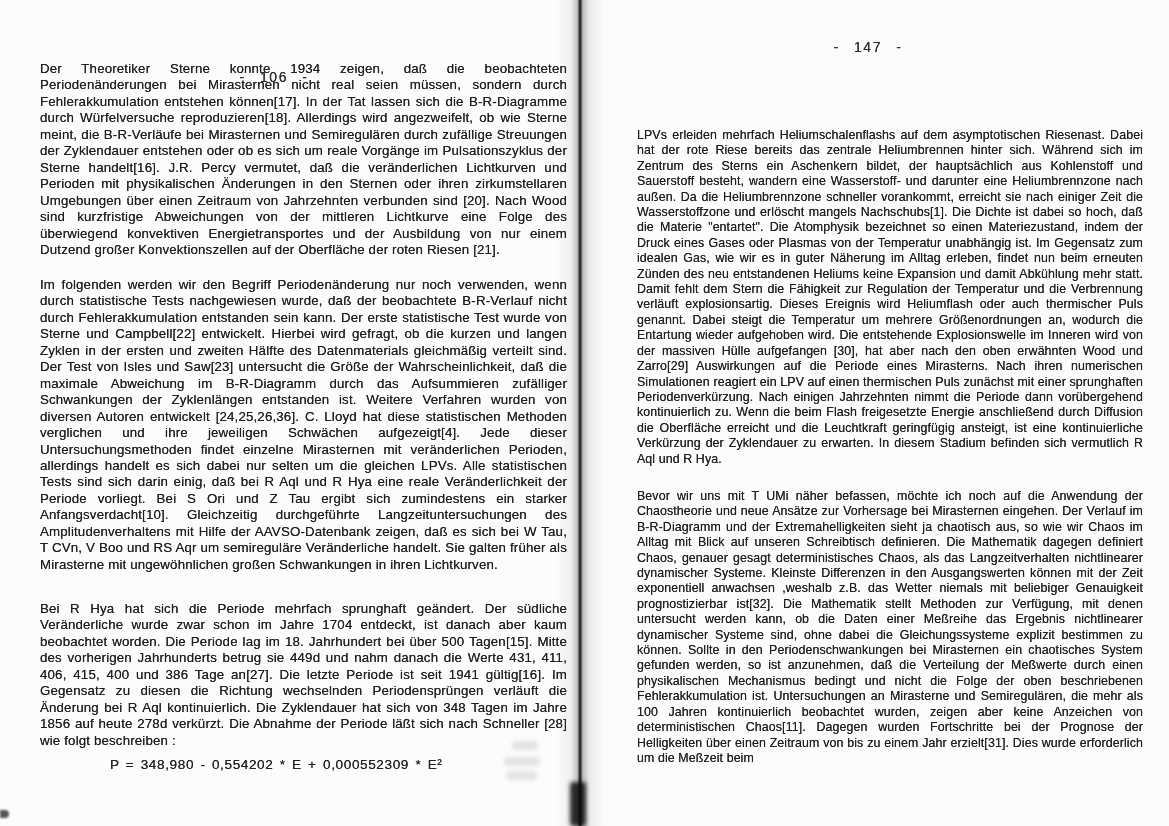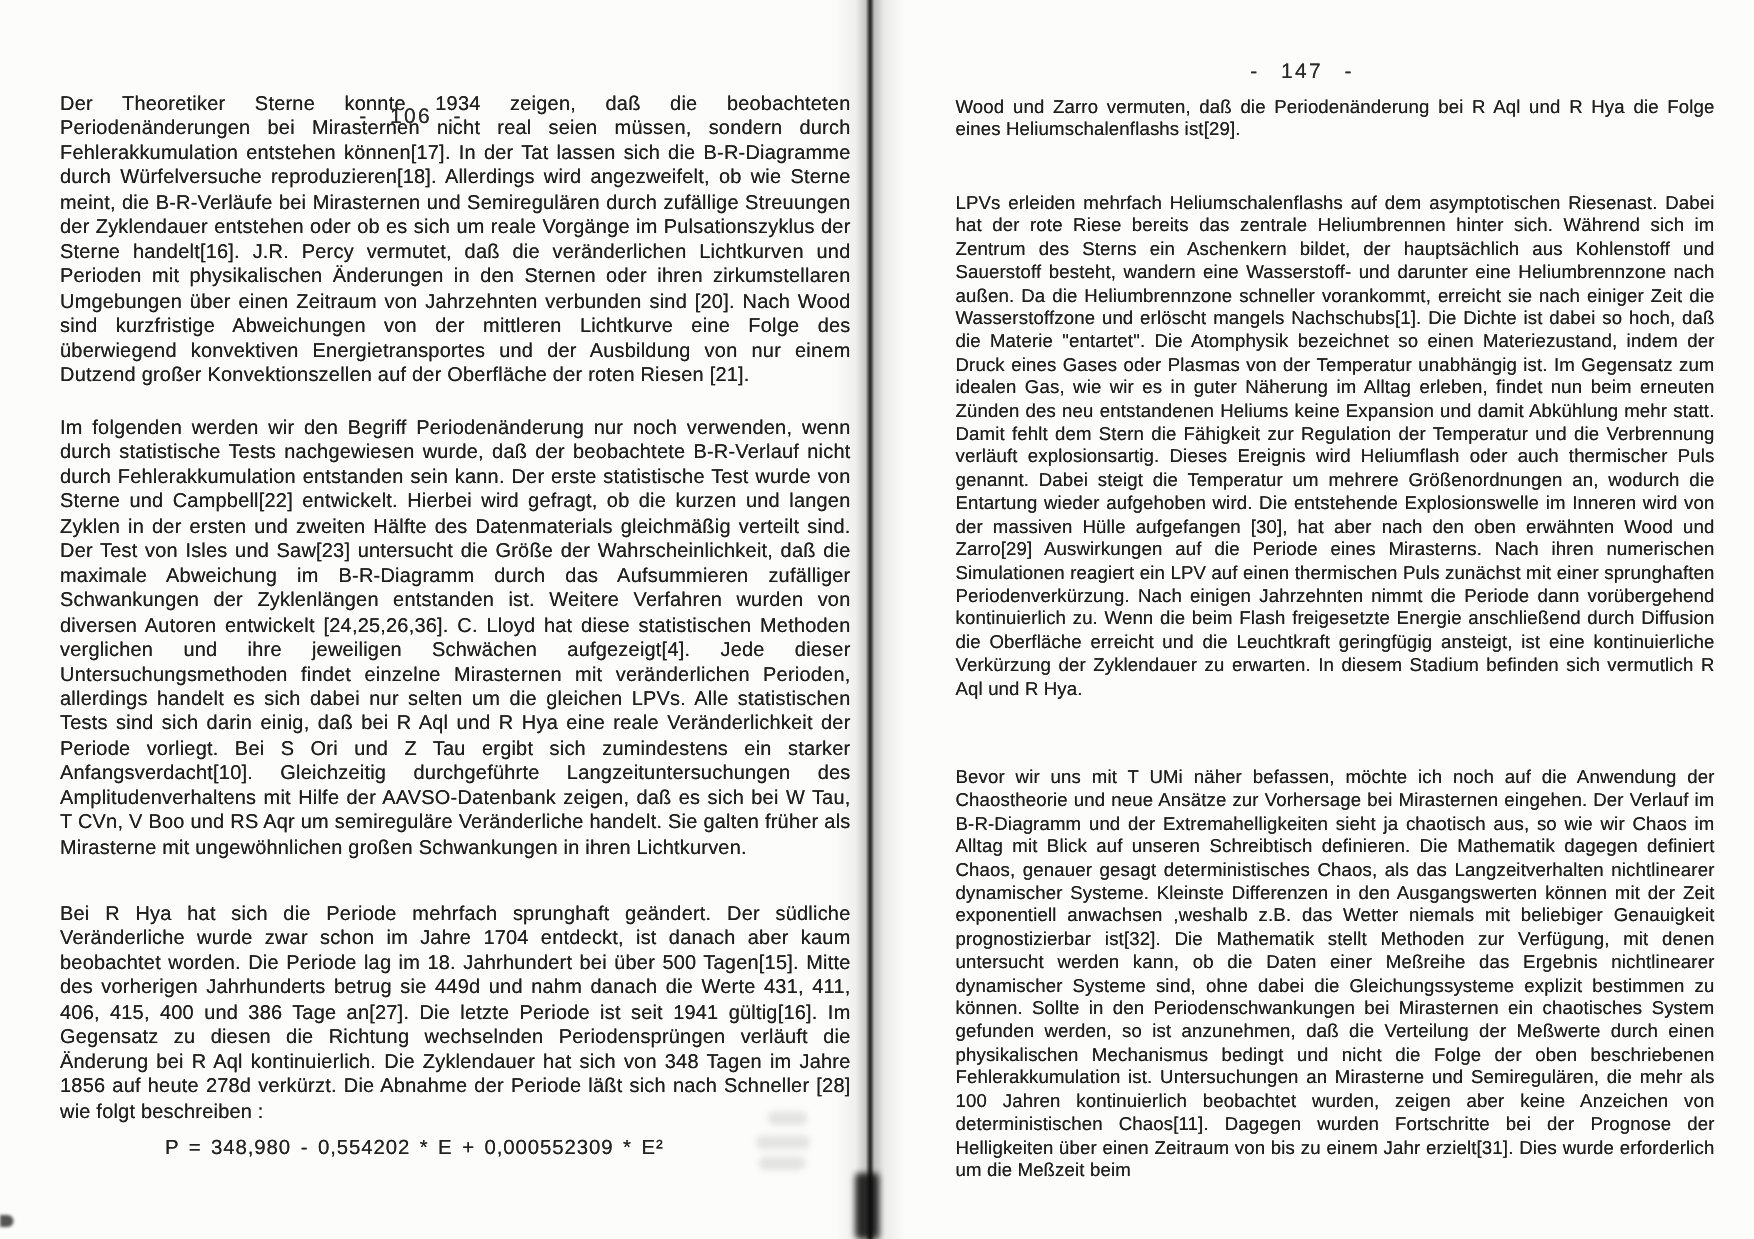--- a/index.html
+++ b/index.html
@@ -31,21 +31,21 @@
     color:#1f1f1f;
     text-shadow:0 0 .3px #3a3a3a;
   }
   .lp{left:40px;width:527px;font-size:13.3px;line-height:16.45px;letter-spacing:.15px;}
   .rp{left:637px;width:506px;font-size:12.4px;line-height:15.4px;letter-spacing:.1px;}
   #lp-p1{top:61px;}
   #lp-p2{top:277px;}
   #lp-p3{top:601px;}
   #rp-p1{top:64px;}
   #rp-p2{top:128px;}
-  #rp-p3{top:511px;}
+  #rp-p3{top:489px;}
   #formula{
     position:absolute;
     left:110px;top:757px;width:320px;
     font-size:13.6px;
     color:#222;
     letter-spacing:.6px;
     word-spacing:2px;
     text-align:center;
     text-shadow:0 0 .3px #3a3a3a;
     white-space:nowrap;
@@ -99,21 +99,20 @@
   <div id="lp-p1" class="para lp">Der Theoretiker Sterne konnte 1934 zeigen, daß die beobachteten Periodenänderungen bei Mirasternen nicht real seien müssen, sondern durch Fehlerakkumulation entstehen können[17]. In der Tat lassen sich die B-R-Diagramme durch Würfelversuche reproduzieren[18]. Allerdings wird angezweifelt, ob wie Sterne meint, die B-R-Verläufe bei Mirasternen und Semiregulären durch zufällige Streuungen der Zyklendauer entstehen oder ob es sich um reale Vorgänge im Pulsationszyklus der Sterne handelt[16]. J.R. Percy vermutet, daß die veränderlichen Lichtkurven und Perioden mit physikalischen Änderungen in den Sternen oder ihren zirkumstellaren Umgebungen über einen Zeitraum von Jahrzehnten verbunden sind [20]. Nach Wood sind kurzfristige Abweichungen von der mittleren Lichtkurve eine Folge des überwiegend konvektiven Energietransportes und der Ausbildung von nur einem Dutzend großer Konvektionszellen auf der Oberfläche der roten Riesen [21].</div>
 
   <div id="lp-p2" class="para lp">Im folgenden werden wir den Begriff Periodenänderung nur noch verwenden, wenn durch statistische Tests nachgewiesen wurde, daß der beobachtete B-R-Verlauf nicht durch Fehlerakkumulation entstanden sein kann. Der erste statistische Test wurde von Sterne und Campbell[22] entwickelt. Hierbei wird gefragt, ob die kurzen und langen Zyklen in der ersten und zweiten Hälfte des Datenmaterials gleichmäßig verteilt sind. Der Test von Isles und Saw[23] untersucht die Größe der Wahrscheinlichkeit, daß die maximale Abweichung im B-R-Diagramm durch das Aufsummieren zufälliger Schwankungen der Zyklenlängen entstanden ist. Weitere Verfahren wurden von diversen Autoren entwickelt [24,25,26,36]. C. Lloyd hat diese statistischen Methoden verglichen und ihre jeweiligen Schwächen aufgezeigt[4]. Jede dieser Untersuchungsmethoden findet einzelne Mirasternen mit veränderlichen Perioden, allerdings handelt es sich dabei nur selten um die gleichen LPVs. Alle statistischen Tests sind sich darin einig, daß bei R Aql und R Hya eine reale Veränderlichkeit der Periode vorliegt. Bei S Ori und Z Tau ergibt sich zumindestens ein starker Anfangsverdacht[10]. Gleichzeitig durchgeführte Langzeituntersuchungen des Amplitudenverhaltens mit Hilfe der AAVSO-Datenbank zeigen, daß es sich bei W Tau, T CVn, V Boo und RS Aqr um semireguläre Veränderliche handelt. Sie galten früher als Mirasterne mit ungewöhnlichen großen Schwankungen in ihren Lichtkurven.</div>
 
   <div id="lp-p3" class="para lp">Bei R Hya hat sich die Periode mehrfach sprunghaft geändert. Der südliche Veränderliche wurde zwar schon im Jahre 1704 entdeckt, ist danach aber kaum beobachtet worden. Die Periode lag im 18. Jahrhundert bei über 500 Tagen[15]. Mitte des vorherigen Jahrhunderts betrug sie 449d und nahm danach die Werte 431, 411, 406, 415, 400 und 386 Tage an[27]. Die letzte Periode ist seit 1941 gültig[16]. Im Gegensatz zu diesen die Richtung wechselnden Periodensprüngen verläuft die Änderung bei R Aql kontinuierlich. Die Zyklendauer hat sich von 348 Tagen im Jahre 1856 auf heute 278d verkürzt. Die Abnahme der Periode läßt sich nach Schneller [28] wie folgt beschreiben :</div>
 
   <div id="formula">P = 348,980 - 0,554202 * E + 0,000552309 * E²</div>
 
   <div id="pn-right" class="page-number">- 147 -</div>
 
-  <div id="rp-p1" class="para rp">Wood und Zarro vermuten, daß die Periodenänderung bei R Aql und R Hya die Folge eines Heliumschalenflashs ist[29].</div>
 
   <div id="rp-p2" class="para rp">LPVs erleiden mehrfach Heliumschalenflashs auf dem asymptotischen Riesenast. Dabei hat der rote Riese bereits das zentrale Heliumbrennen hinter sich. Während sich im Zentrum des Sterns ein Aschenkern bildet, der hauptsächlich aus Kohlenstoff und Sauerstoff besteht, wandern eine Wasserstoff- und darunter eine Heliumbrennzone nach außen. Da die Heliumbrennzone schneller vorankommt, erreicht sie nach einiger Zeit die Wasserstoffzone und erlöscht mangels Nachschubs[1]. Die Dichte ist dabei so hoch, daß die Materie "entartet". Die Atomphysik bezeichnet so einen Materiezustand, indem der Druck eines Gases oder Plasmas von der Temperatur unabhängig ist. Im Gegensatz zum idealen Gas, wie wir es in guter Näherung im Alltag erleben, findet nun beim erneuten Zünden des neu entstandenen Heliums keine Expansion und damit Abkühlung mehr statt. Damit fehlt dem Stern die Fähigkeit zur Regulation der Temperatur und die Verbrennung verläuft explosionsartig. Dieses Ereignis wird Heliumflash oder auch thermischer Puls genannt. Dabei steigt die Temperatur um mehrere Größenordnungen an, wodurch die Entartung wieder aufgehoben wird. Die entstehende Explosionswelle im Inneren wird von der massiven Hülle aufgefangen [30], hat aber nach den oben erwähnten Wood und Zarro[29] Auswirkungen auf die Periode eines Mirasterns. Nach ihren numerischen Simulationen reagiert ein LPV auf einen thermischen Puls zunächst mit einer sprunghaften Periodenverkürzung. Nach einigen Jahrzehnten nimmt die Periode dann vorübergehend kontinuierlich zu. Wenn die beim Flash freigesetzte Energie anschließend durch Diffusion die Oberfläche erreicht und die Leuchtkraft geringfügig ansteigt, ist eine kontinuierliche Verkürzung der Zyklendauer zu erwarten. In diesem Stadium befinden sich vermutlich R Aql und R Hya.</div>
 
   <div id="rp-p3" class="para rp">Bevor wir uns mit T UMi näher befassen, möchte ich noch auf die Anwendung der Chaostheorie und neue Ansätze zur Vorhersage bei Mirasternen eingehen. Der Verlauf im B-R-Diagramm und der Extremahelligkeiten sieht ja chaotisch aus, so wie wir Chaos im Alltag mit Blick auf unseren Schreibtisch definieren. Die Mathematik dagegen definiert Chaos, genauer gesagt deterministisches Chaos, als das Langzeitverhalten nichtlinearer dynamischer Systeme. Kleinste Differenzen in den Ausgangswerten können mit der Zeit exponentiell anwachsen ,weshalb z.B. das Wetter niemals mit beliebiger Genauigkeit prognostizierbar ist[32]. Die Mathematik stellt Methoden zur Verfügung, mit denen untersucht werden kann, ob die Daten einer Meßreihe das Ergebnis nichtlinearer dynamischer Systeme sind, ohne dabei die Gleichungssysteme explizit bestimmen zu können. Sollte in den Periodenschwankungen bei Mirasternen ein chaotisches System gefunden werden, so ist anzunehmen, daß die Verteilung der Meßwerte durch einen physikalischen Mechanismus bedingt und nicht die Folge der oben beschriebenen Fehlerakkumulation ist. Untersuchungen an Mirasterne und Semiregulären, die mehr als 100 Jahren kontinuierlich beobachtet wurden, zeigen aber keine Anzeichen von deterministischen Chaos[11]. Dagegen wurden Fortschritte bei der Prognose der Helligkeiten über einen Zeitraum von bis zu einem Jahr erzielt[31]. Dies wurde erforderlich um die Meßzeit beim</div>
 
   <div id="gutter"></div>
   <div id="gutter-bottom"></div>
   <div id="smudge1" class="smudge"></div>
   <div id="smudge2" class="smudge"></div>
   <div id="smudge3" class="smudge"></div>

